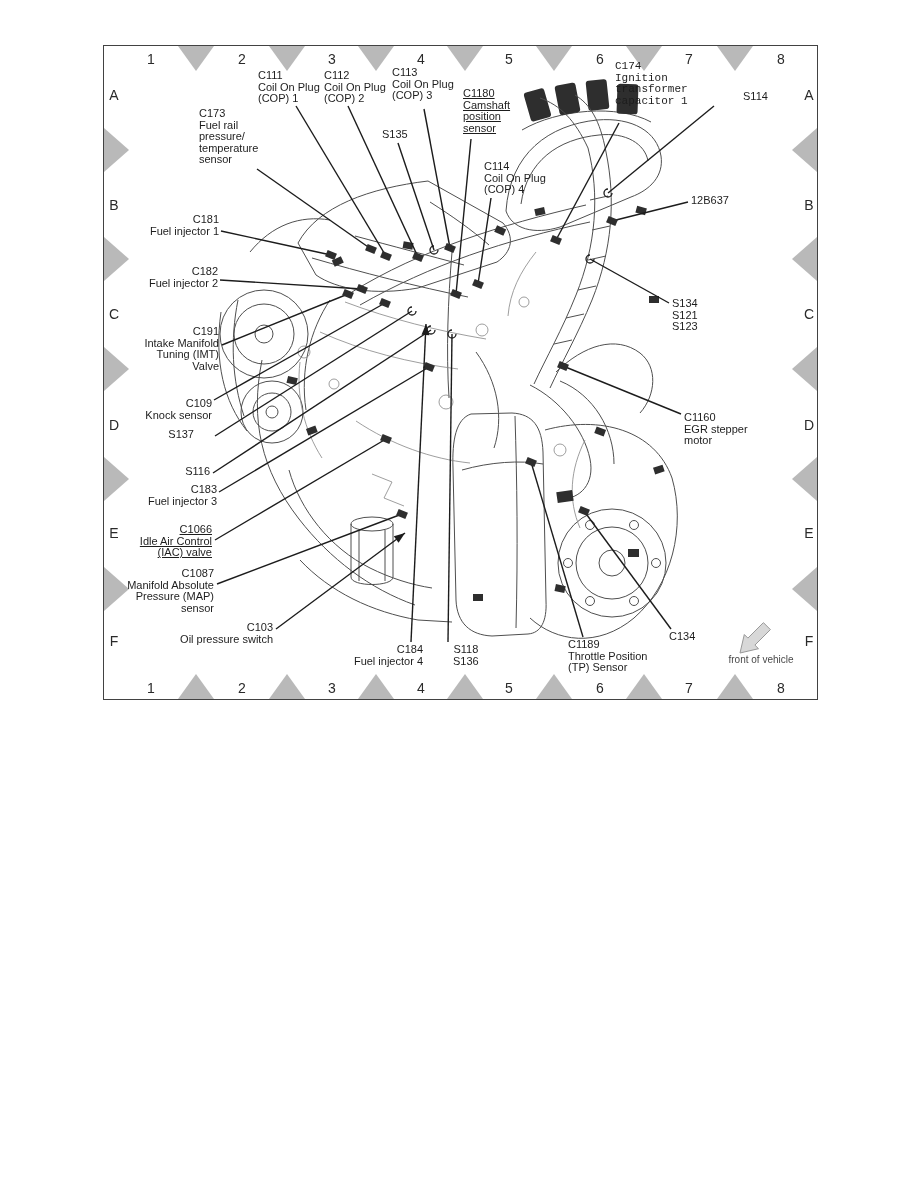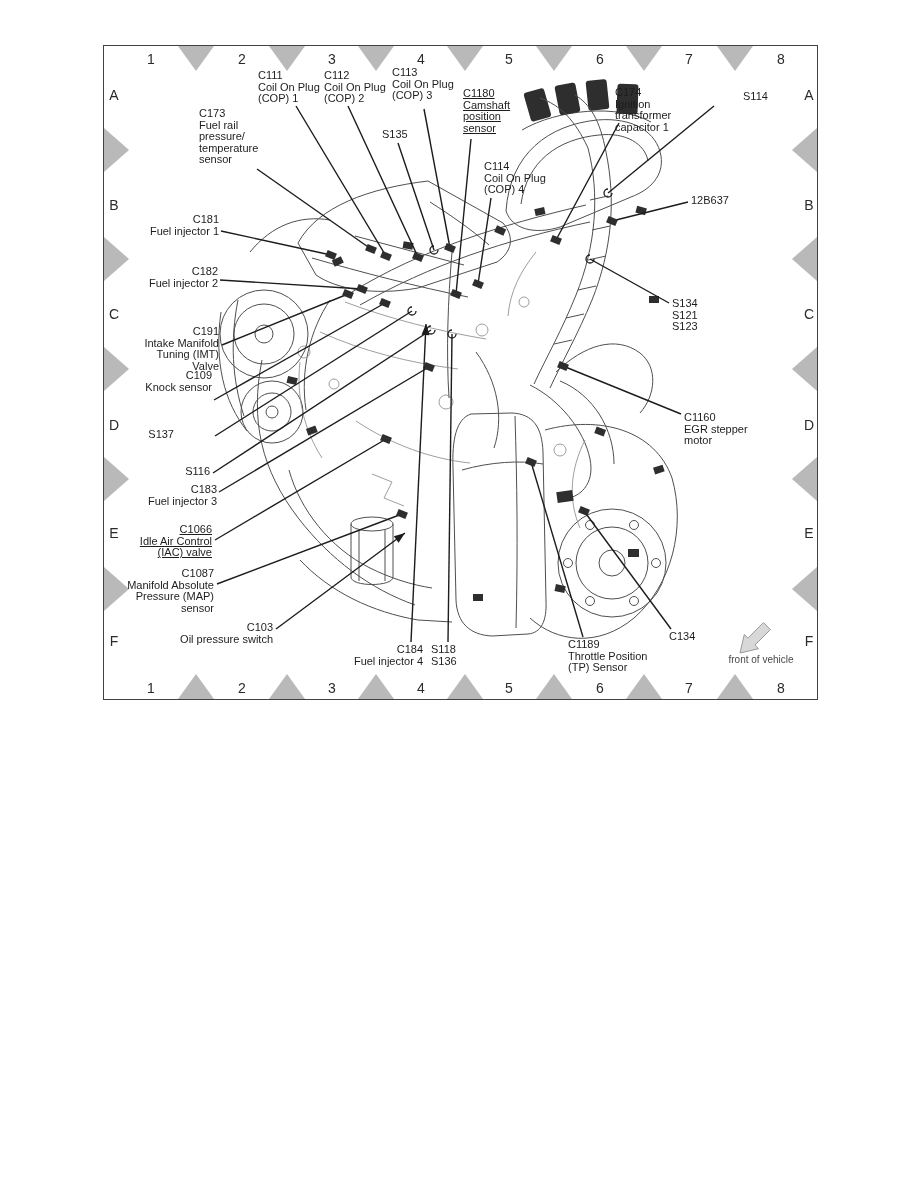--- a/index.html
+++ b/index.html
@@ -271,21 +271,21 @@
     <span>C1180</span>
     <span>Camshaft</span>
     <span>position</span>
     <span>sensor</span>
   </div>
 <div class="callout" style="left: 484px; top: 161px;">
     <span>C114</span>
     <span>Coil On Plug</span>
     <span>(COP) 4</span>
   </div>
-<div class="callout" style="left: 615px; top: 87px;">
+<div class="callout" style="left: 615px; top: 61px; font-family: Liberation Mono, monospace;">
     <span>C174</span>
     <span>Ignition</span>
     <span>transformer</span>
     <span>capacitor 1</span>
   </div>
 <div class="callout" style="left: 716px; top: 91px; margin-left: 27px;">
     <span>S114</span>
   </div>
 <div class="callout" style="left: 691px; top: 195px;">
     <span>12B637</span>
@@ -307,25 +307,25 @@
 <div class="callout align-right" style="right: 700px; top: 266px;">
     <span>C182</span>
     <span>Fuel injector 2</span>
   </div>
 <div class="callout align-right" style="right: 699px; top: 326px;">
     <span>C191</span>
     <span>Intake Manifold</span>
     <span>Tuning (IMT)</span>
     <span>Valve</span>
   </div>
-<div class="callout align-right" style="right: 706px; top: 370px; text-align: right;">
+<div class="callout align-right" style="right: 706px; top: 398px; text-align: right;">
     <span>C109</span>
     <span>Knock sensor</span>
   </div>
-<div class="callout align-right" style="right: 744px; top: 429px;">
+<div class="callout align-right" style="right: 724px; top: 429px;">
     <span>S137</span>
   </div>
 <div class="callout align-right" style="right: 708px; top: 466px;">
     <span>S116</span>
   </div>
 <div class="callout align-right" style="right: 701px; top: 484px;">
     <span>C183</span>
     <span>Fuel injector 3</span>
   </div>
 <div class="callout align-right" style="right: 706px; top: 524px; text-decoration: underline;">
@@ -340,21 +340,21 @@
     <span>sensor</span>
   </div>
 <div class="callout align-right" style="right: 645px; top: 622px;">
     <span>C103</span>
     <span>Oil pressure switch</span>
   </div>
 <div class="callout align-right" style="right: 495px; top: 644px;">
     <span>C184</span>
     <span>Fuel injector 4</span>
   </div>
-<div class="callout" style="left: 431px; top: 644px;">
+<div class="callout" style="left: 453px; top: 644px; text-align: center;">
     <span>S118</span>
     <span>S136</span>
   </div>
 <div class="callout" style="left: 568px; top: 639px;">
     <span>C1189</span>
     <span>Throttle Position</span>
     <span>(TP) Sensor</span>
   </div>
 <div class="callout" style="left: 669px; top: 631px;">
     <span>C134</span>

